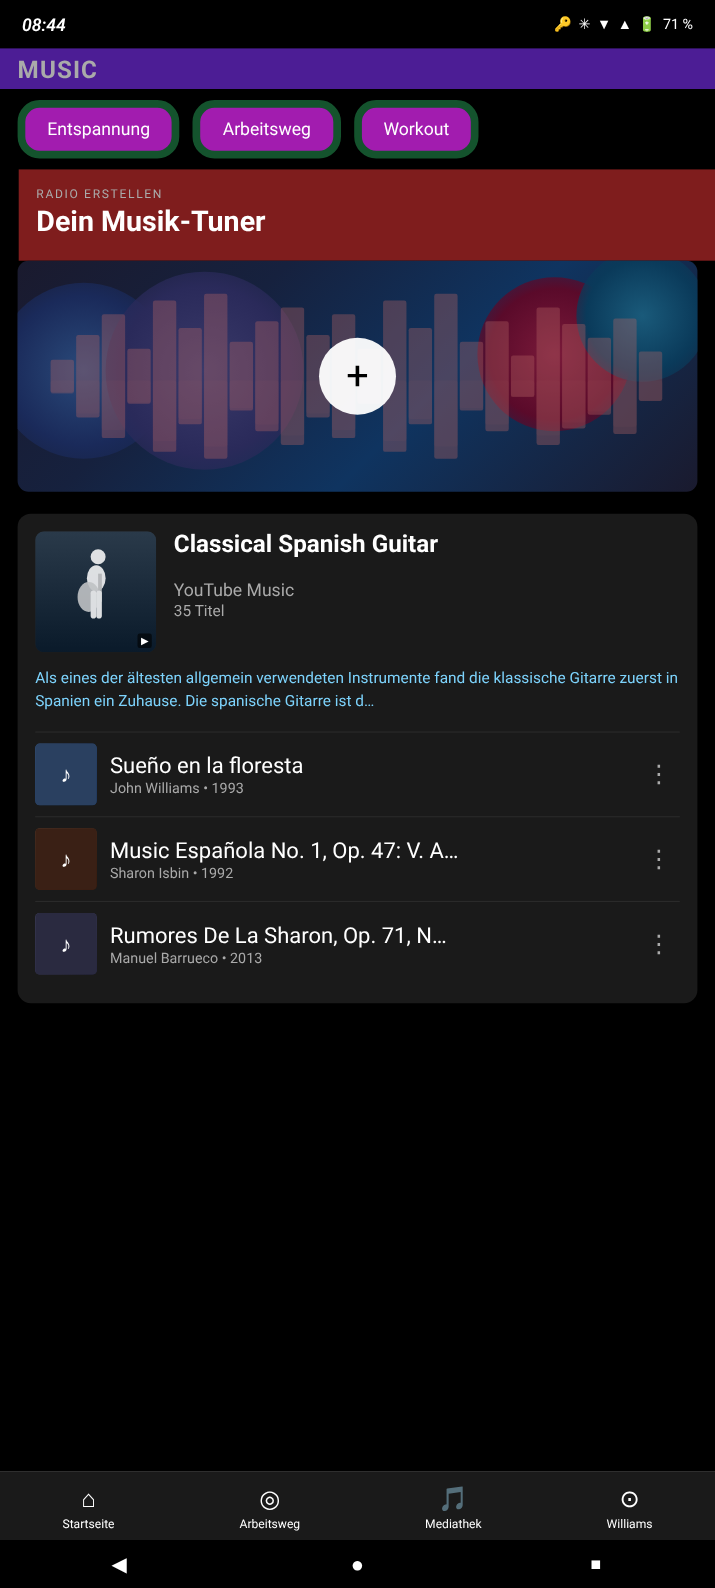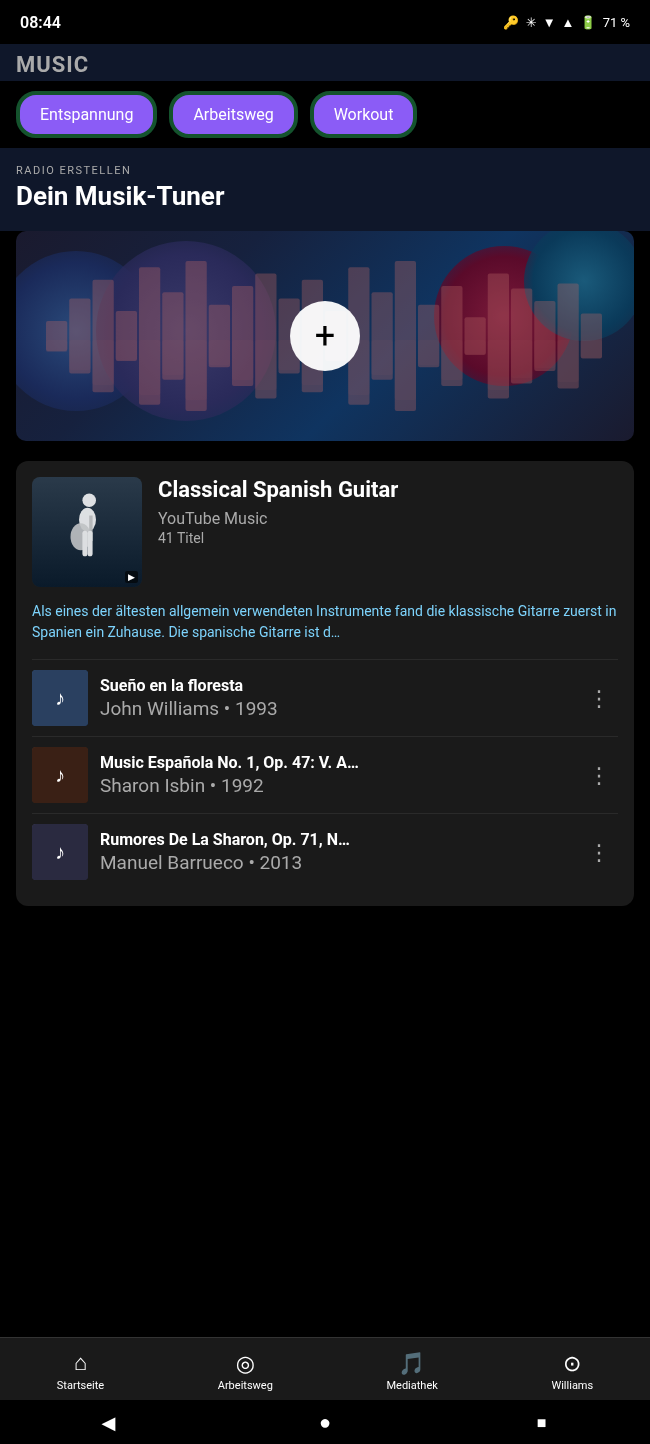--- a/index.html
+++ b/index.html
@@ -19,62 +19,64 @@
       display: flex;
       justify-content: space-between;
       align-items: center;
       padding: 8px 20px;
       height: 44px;
     }
     .status-time {
       font-size: 16px;
       font-weight: 600;
       color: #fff;
+      font-style: italic;
     }
     .status-icons {
       display: flex;
       align-items: center;
       gap: 6px;
       font-size: 13px;
       color: #fff;
     }
 
     
     .app-header {
-      background: #0f172a;
+      background: #4c1d95;
       padding: 8px 16px 4px 16px;
       font-size: 22px;
       font-weight: 700;
       color: #aaa;
       letter-spacing: 1px;
     }
 
     
     .category-chips {
       display: flex;
       gap: 12px;
       padding: 10px 16px;
       background: #000;
       overflow-x: auto;
     }
     .chip {
-      background: #8b5cf6;
-      border: 4px solid #14532d;
+      background: #a21caf;
+      border: 7px solid #14532d;
       border-radius: 20px;
       padding: 10px 20px;
       font-size: 16px;
       color: #fff;
       white-space: nowrap;
       cursor: pointer;
     }
 
     
     .radio-section {
       padding: 16px 16px 8px 16px;
-      background: #0f172a;
+      background: #7f1d1d;
+      margin-left: 17px;
     }
     .radio-label {
       font-size: 11px;
       color: #aaa;
       letter-spacing: 1.5px;
       text-transform: uppercase;
       margin-bottom: 4px;
     }
     .radio-title {
       font-size: 26px;
@@ -176,21 +178,21 @@
       background: rgba(0,0,0,0.6);
       padding: 1px 3px;
       border-radius: 2px;
     }
     .playlist-info { flex: 1; }
     .playlist-name {
       font-size: 22px;
       font-weight: 700;
       color: #fff;
       line-height: 1.2;
-      margin-bottom: 6px;
+      margin-bottom: 18px;
     }
     .playlist-source {
       font-size: 16px;
       color: #aaa;
       margin-bottom: 2px;
     }
     .playlist-count {
       font-size: 14px;
       color: #aaa;
     }
@@ -220,29 +222,29 @@
       background: linear-gradient(135deg, #3a5a8a 0%, #2a4a7a 50%, #1a3a6a 100%);
     }
     .track-thumb-2 {
       background: linear-gradient(135deg, #5a3a2a 0%, #4a2a1a 50%, #3a1a0a 100%);
     }
     .track-thumb-3 {
       background: linear-gradient(135deg, #4a4a6a 0%, #3a3a5a 50%, #2a2a4a 100%);
     }
     .track-info { flex: 1; min-width: 0; }
     .track-name {
-      font-size: 16px;
-      color: #fff;
-      font-weight: 700;
+      font-size: 20px;
+      color: #fff;
+      font-weight: 400;
       white-space: nowrap;
       overflow: hidden;
       text-overflow: ellipsis;
     }
     .track-artist {
-      font-size: 19px;
+      font-size: 13px;
       color: #aaa;
       margin-top: 2px;
     }
     .track-more {
       font-size: 22px;
       color: #aaa;
       padding: 4px 8px;
       cursor: pointer;
     }
 
@@ -415,21 +417,21 @@
 
             <rect x="24" y="48" width="6" height="30" rx="3" fill="#fff"></rect>
             <rect x="30" y="48" width="6" height="30" rx="3" fill="#fff"></rect>
           </svg>
           <span class="yt-logo-small">▶</span>
         </div>
       </div>
       <div class="playlist-info">
         <div class="playlist-name">Classical Spanish Guitar</div>
         <div class="playlist-source">YouTube Music</div>
-        <div class="playlist-count">41 Titel</div>
+        <div class="playlist-count">35 Titel</div>
       </div>
     </div>
 
     <div class="playlist-desc">Als eines der ältesten allgemein verwendeten Instrumente fand die klassische Gitarre zuerst in Spanien ein Zuhause. Die spanische Gitarre ist d…</div>
 
     <div class="track-item">
       <div class="track-thumb track-thumb-1">
         <svg viewBox="0 0 56 56" width="56" height="56">
           <rect width="56" height="56" fill="#2a4060"></rect>
           <text x="28" y="35" text-anchor="middle" fill="#fff" font-size="20">♪</text>

